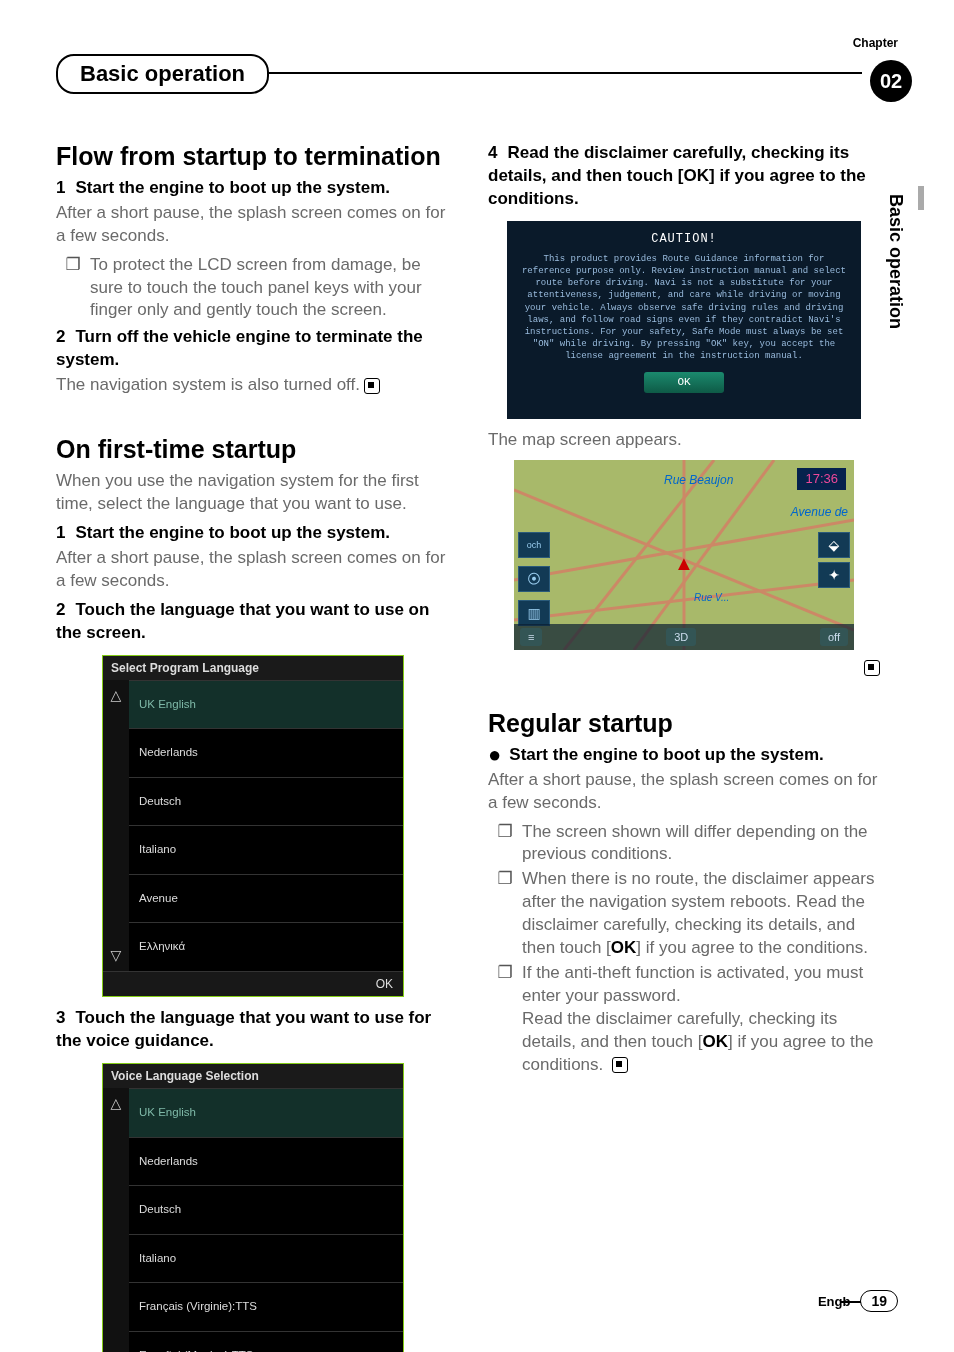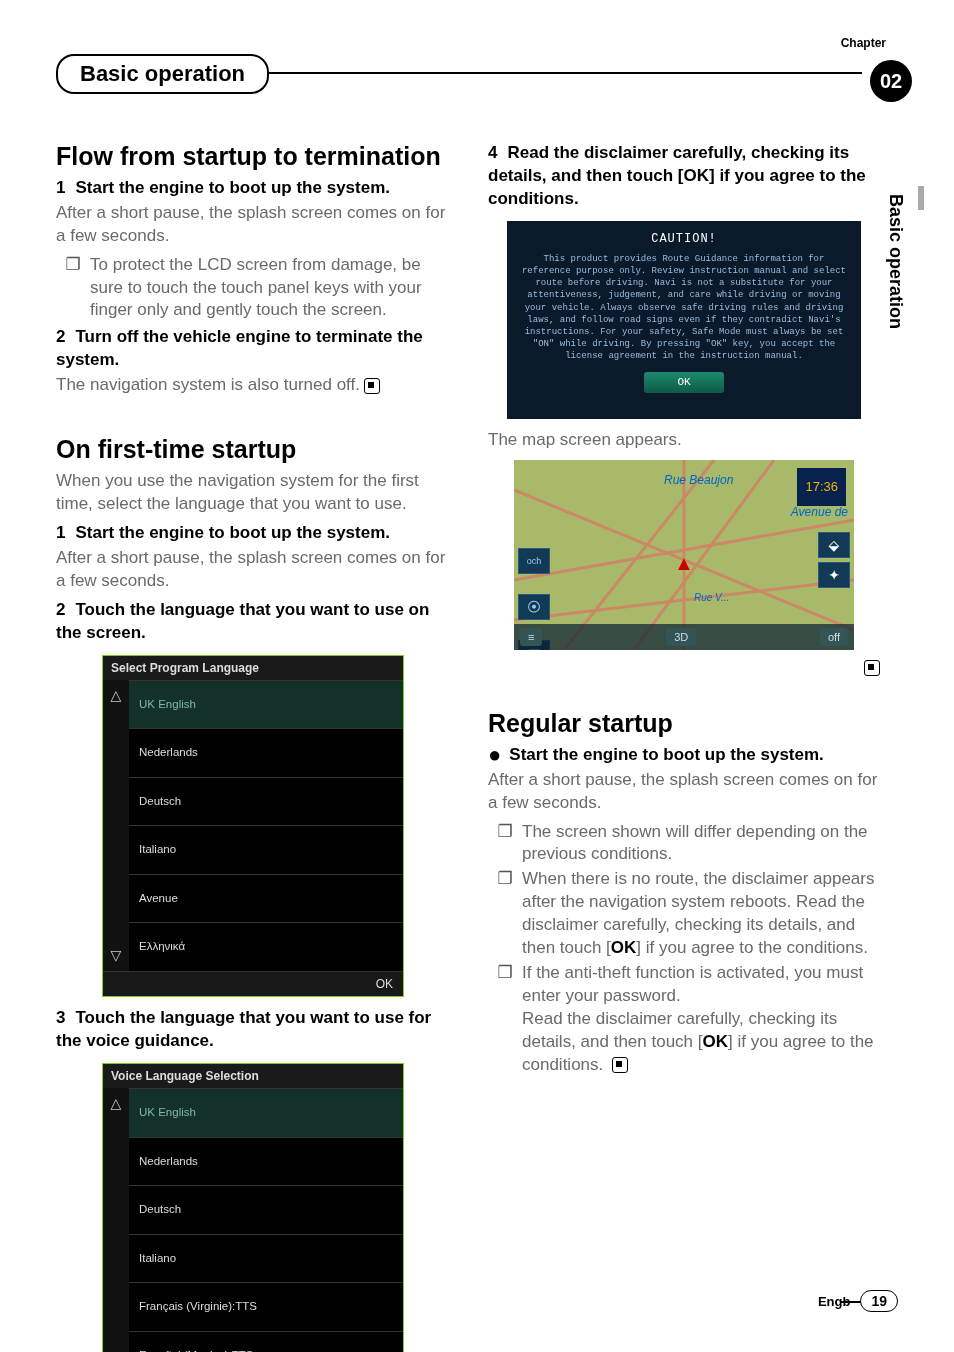--- a/index.html
+++ b/index.html
@@ -12,21 +12,21 @@
   }
   .page {
     position: relative;
     width: 954px;
     height: 1352px;
     box-sizing: border-box;
   }
   .chapter-label {
     position: absolute;
     top: 36px;
-    right: 68px;
+    right: 56px;
     font-size: 12px;
     font-weight: bold;
   }
   .chapter-num {
     position: absolute;
     top: 60px;
     right: 42px;
     width: 42px;
     height: 42px;
     background: #000;
@@ -245,26 +245,26 @@
   .map-mock .street2 {
     position: absolute; top: 44px; right: 6px;
     font-size: 12px; color: #06c; font-style: italic;
   }
   .map-mock .street3 {
     position: absolute; bottom: 46px; left: 180px;
     font-size: 10px; color: #06c; font-style: italic;
   }
   .map-mock .clock {
     position: absolute; top: 8px; right: 8px;
-    background: #06224d; color: #eab308;
-    padding: 10px 8px; font-size: 13px; margin-left: 11px;
+    background: #06224d; color: #ec4899;
+    padding: 2px 8px; font-size: 13px; margin-left: 11px;
   }
   .map-mock .leftpanel {
-    position: absolute; left: 4px; top: 88px;
-    display: flex; flex-direction: column; gap: 20px;
+    position: absolute; left: 4px; top: 72px;
+    display: flex; flex-direction: column; gap: 8px;
   }
   .map-mock .leftpanel div {
     width: 30px; height: 24px;
     background: #123a55; border: 1px solid #2a5a7a;
     color: #9ce; display:flex; align-items:center; justify-content:center;
     font-size: 14px;
   }
   .map-mock .rightpanel {
     position: absolute; right: 4px; top: 72px;
     display: flex; flex-direction: column; gap: 4px;

